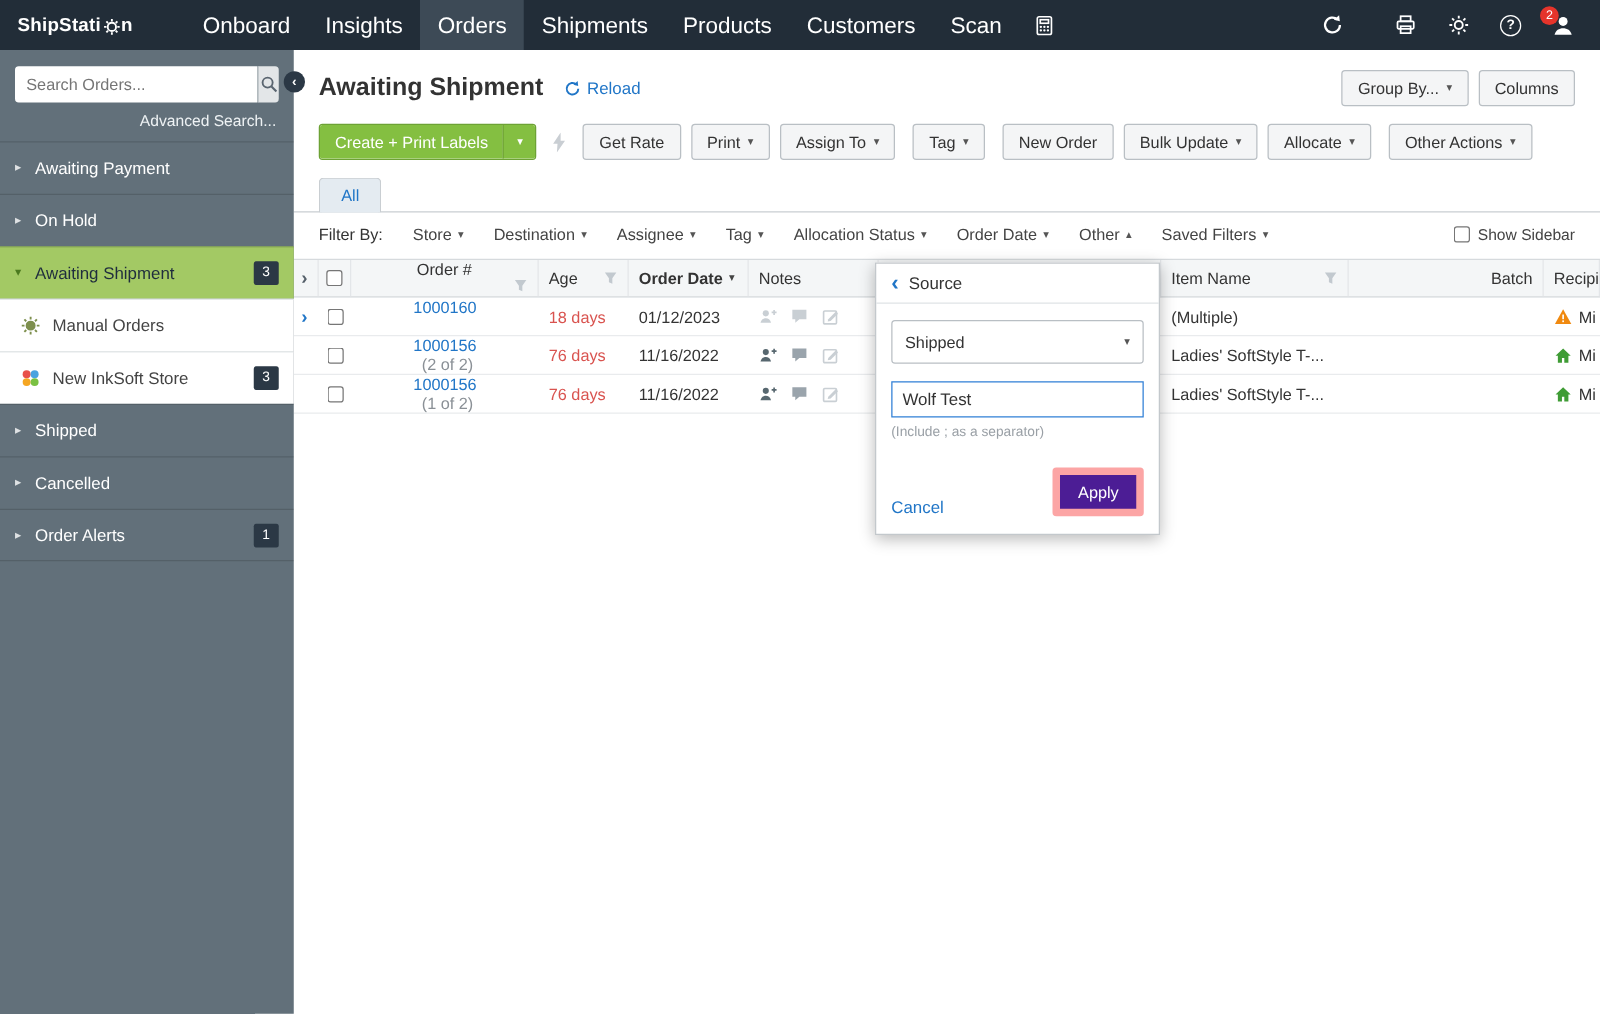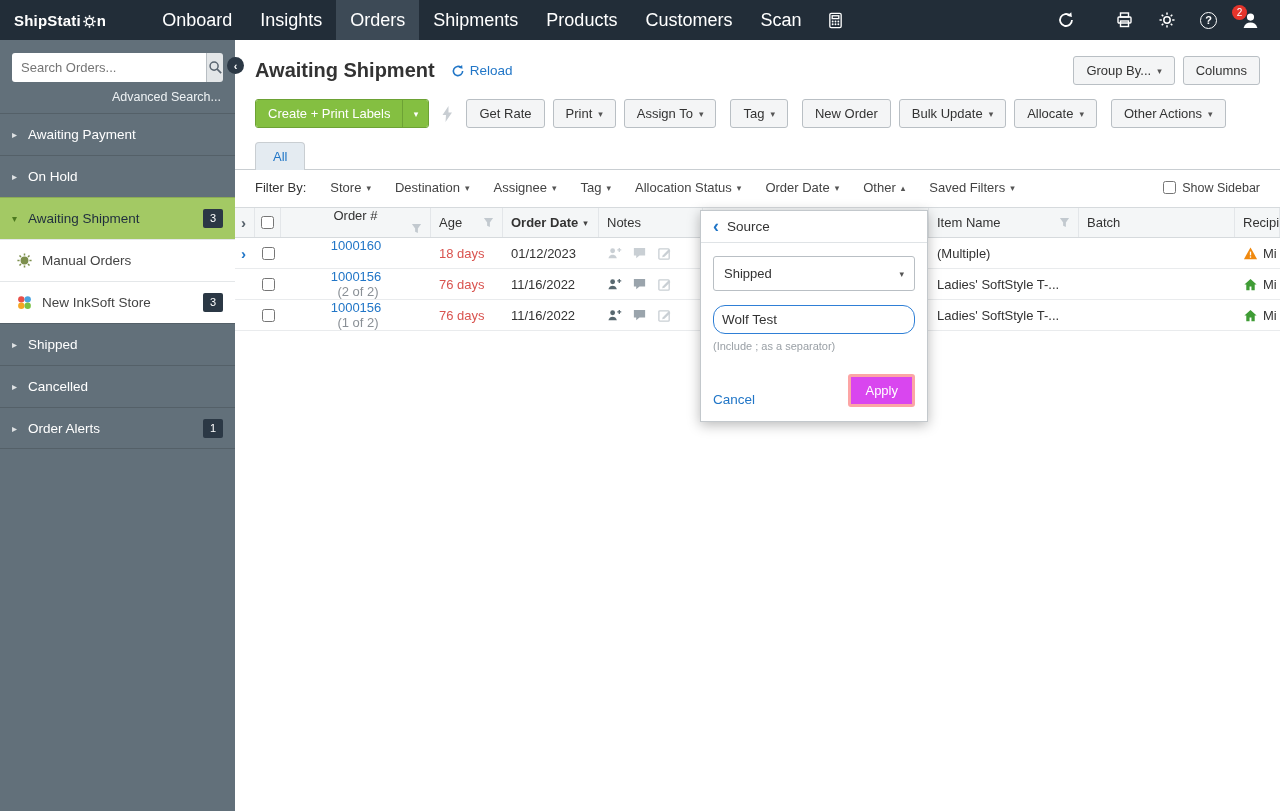--- a/index.html
+++ b/index.html
@@ -67,44 +67,44 @@
   .g-head .g-cell { border-right:1px solid #e3e6e9; position:relative; }
   .g-body-row { height:31px; border-bottom:1px solid #e9ebed; font-size:13px; }
   .c-exp { width:20px; padding:0 0 0 6px; }
   .c-chk { width:26px; justify-content:center; padding:0; }
   .c-order { width:150px;flex-direction:column; }
   .c-age { width:72px;justify-content:space-between; }
   .c-date { width:96px; }
   .c-notes { width:104px; gap:10px; }
   .c-hidden { width:226px; }
   .c-item { width:150px; }
-  .c-batch { width:156px; }
+  .c-batch { width:156px;justify-content:flex-end; }
   .c-recip { flex:1; gap:5px; padding-right:0; }
   .funnel { margin-left:auto; color:#b9c0c6; display:flex; align-items:center; }
   .sorted { font-weight:bold; }
   .sort-caret { font-size:9px; color:#444; margin-left:5px; }
   .expander { color:#2176c7; font-weight:bold; font-size:15px; cursor:pointer; line-height:1; }
   .expander.head { color:#55606a; }
   .order-link { color:#2176c7; cursor:pointer; }
   .order-suffix { color:#8a9096; margin-left:4px; }
   .age-red { color:#d9534f; }
   .note-ic { display:flex; align-items:center; cursor:pointer; }
 
   
   .popup { position:absolute; left:465px; top:170px; width:228px; background:#fff; border:1px solid #c3c8cc; box-shadow:0 3px 12px rgba(0,0,0,.28); z-index:40; }
   .popup-head { display:flex; align-items:center; gap:8px; height:32px; padding:0 12px; border-bottom:1px solid #dfe3e6; font-size:13.5px; color:#333; }
   .back-chev { color:#2176c7; font-size:18px; font-weight:bold; cursor:pointer; line-height:1; margin-top:-2px; }
   .popup-body { padding:13px 12px 14px 12px; }
   .fake-select { display:flex; align-items:center; height:35px; border:1px solid #b9bfc4; border-radius:3px; padding:0 10px; font-size:13px; color:#333; cursor:pointer; background:#fff; }
   .fake-select .caret { margin-left:auto; }
-  .popup-input { width:100%; height:29px; border:1px solid #2f7fd6; border-radius:12px; padding:0 8px; font-size:13.5px; color:#333; margin-top:14px; outline:none; font-family:inherit; }
+  .popup-input { width:100%; height:29px; border:1px solid #2f7fd6; border-radius:0; padding:0 8px; font-size:13.5px; color:#333; margin-top:14px; outline:none; font-family:inherit; }
   .hint { font-size:11px; color:#9aa0a6; margin-top:6px; }
   .popup-foot { display:flex; align-items:flex-end; justify-content:space-between; margin-top:22px; }
   .cancel-link { color:#2176c7; font-size:13.5px; cursor:pointer; }
-  .apply-btn { background:#d946ef; border:3px solid #fca5a5; color:#fff; border-radius:3px; padding:6px 14px; font-size:13px; cursor:pointer; font-family:inherit; }
+  .apply-btn { background:#4c1d95; border:6px solid #fca5a5; color:#fff; border-radius:3px; padding:6px 14px; font-size:13px; cursor:pointer; font-family:inherit; }
 
   input[type=checkbox] { width:13px; height:13px; cursor:pointer; }
 </style>
 </head>
 <body>
 
 <div class="topbar">
   <div class="brand">
     <span>ShipStati</span>
     <span style="display:flex;align-items:center;">

